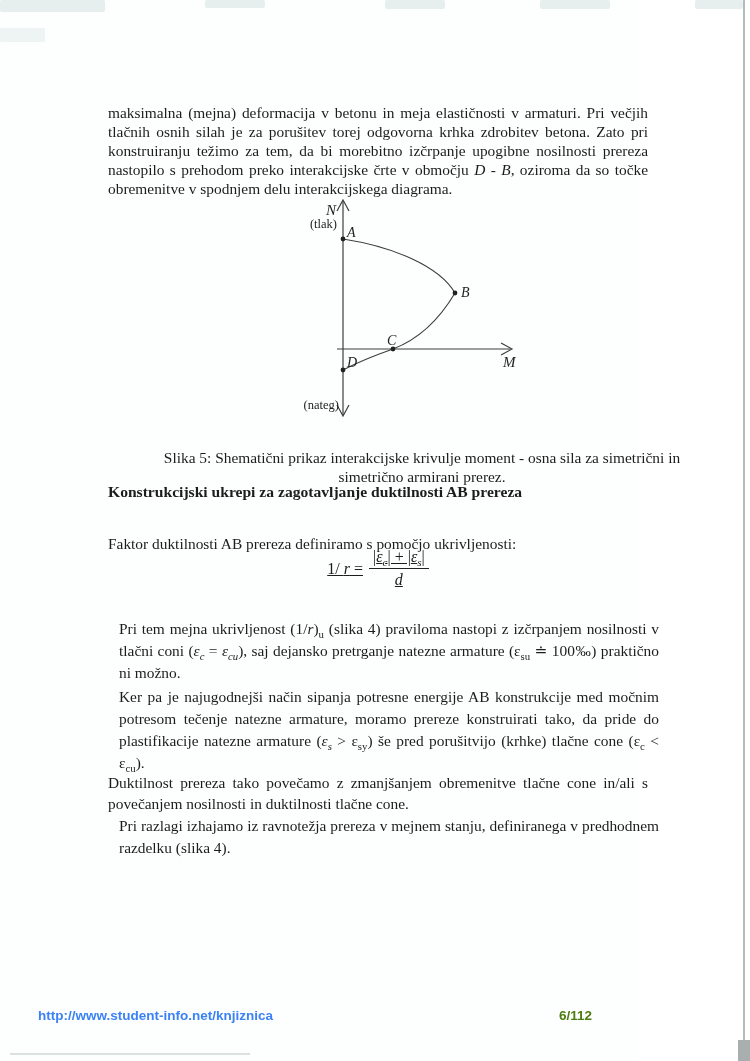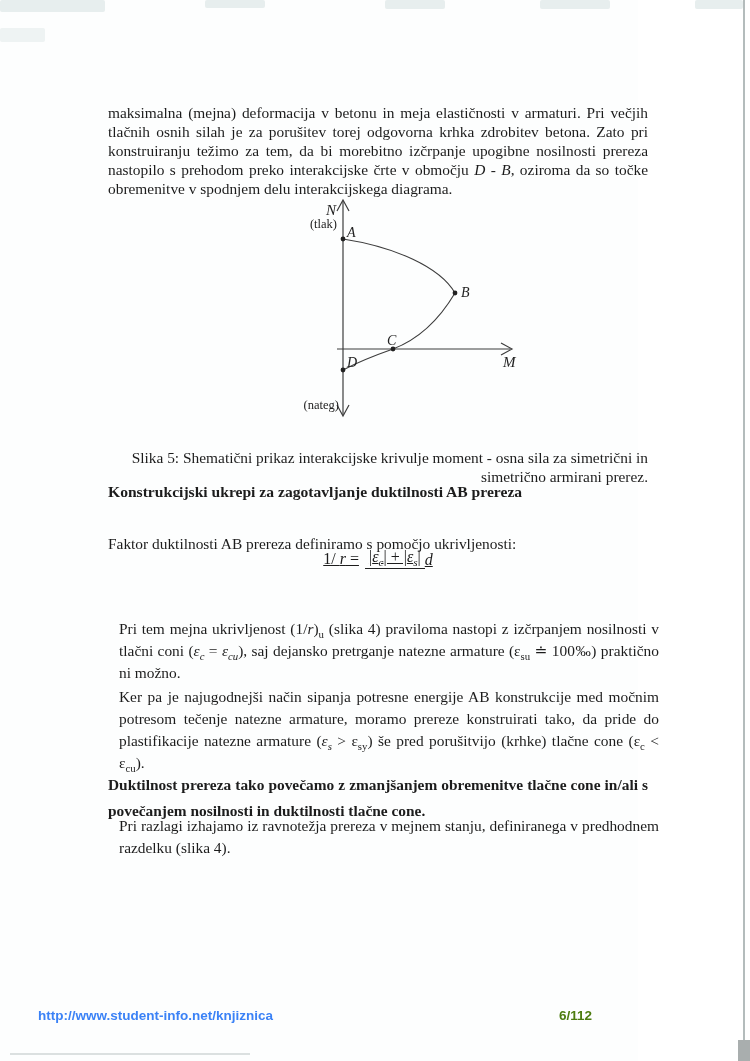--- a/index.html
+++ b/index.html
@@ -19,37 +19,37 @@
   .smudge{position:absolute;background:#e7eeee;border-radius:2px;}
   .edge-line-right{position:absolute;left:743px;top:0;width:2px;height:1061px;background:#b4bcbc;}
   .corner-block{position:absolute;left:738px;top:1040px;width:12px;height:21px;background:#a9aeae;}
   .bottom-line{position:absolute;left:10px;top:1053px;width:240px;height:2px;background:#dbe0e0;}
 
   .para{
     position:absolute;left:108px;width:540px;
     font-size:15.4px;line-height:19px;
     text-align:justify;
   }
-  .lh21{line-height:26px;font-weight:bold;}
+  .lh21{line-height:21px;}
   .lh22{line-height:22px;margin-left:11px;}
-  .caption{text-align:right;}
+  .caption{text-align:center;margin-left:44px;}
   .heading{
     position:absolute;left:108px;width:540px;
     font-size:15.6px;font-weight:bold;line-height:19px;
     text-align:left;
   }
   .para i, .formula i{font-style:italic;}
   sub{font-size:70%;line-height:0;}
 
   .formula{
     position:absolute;left:108px;width:540px;top:548px;
     text-align:center;font-size:16px;
   }
   .formula .row{display:inline-flex;align-items:center;gap:6px;text-decoration:underline;}
-  .frac{display:inline-flex;flex-direction:row;align-items:center;vertical-align:middle;}
+  .frac{display:inline-flex;flex-direction:column;align-items:center;vertical-align:middle;}
   .frac .num{padding:0 4px 2px 4px;border-bottom:1.2px solid #222;}
   .frac .den{padding-top:2px;}
 
   .figure{position:absolute;left:300px;top:195px;width:240px;height:235px;}
   .figure svg{display:block;}
   .figure text{font-family:"Liberation Serif", serif;fill:#222;}
   .ax-label{font-style:italic;font-size:15px;}
   .pt-label{font-style:italic;font-size:14px;}
   .note-label{font-size:12.5px;}
 

